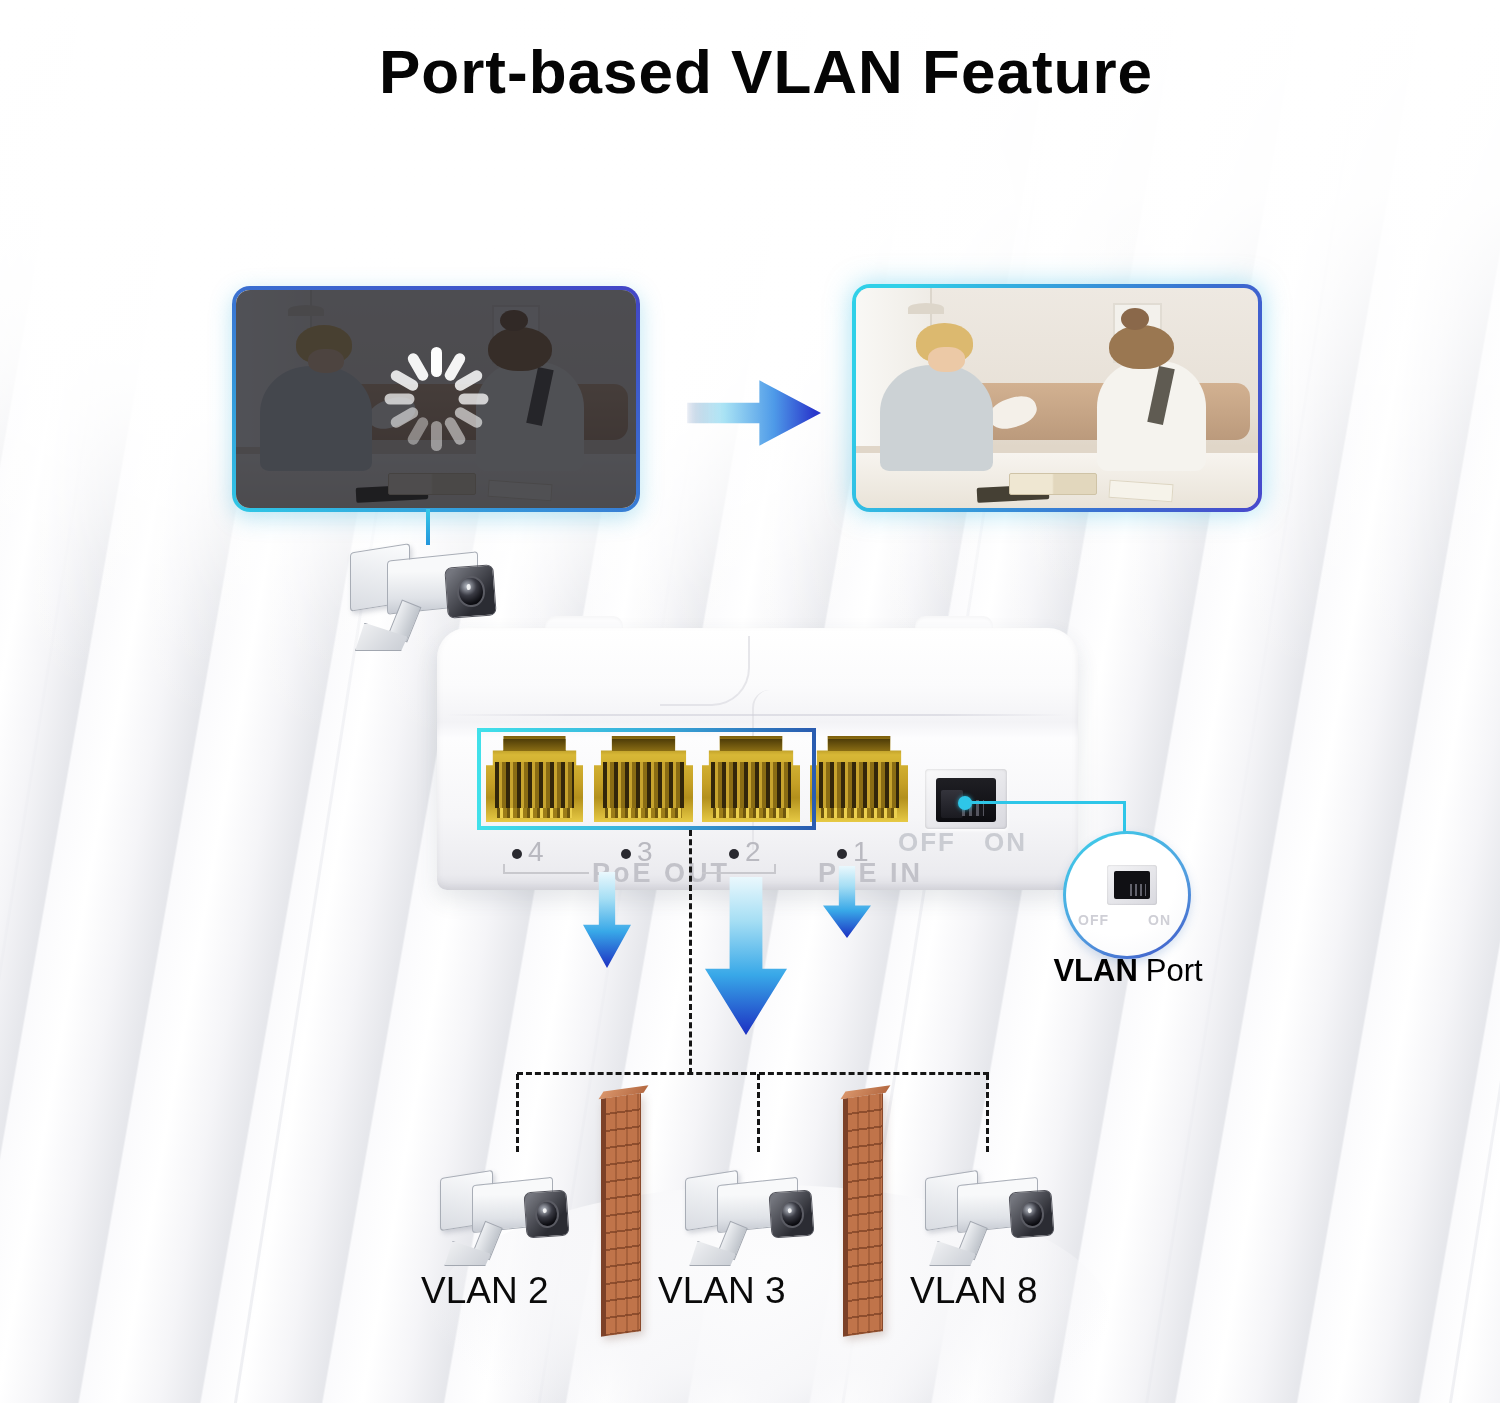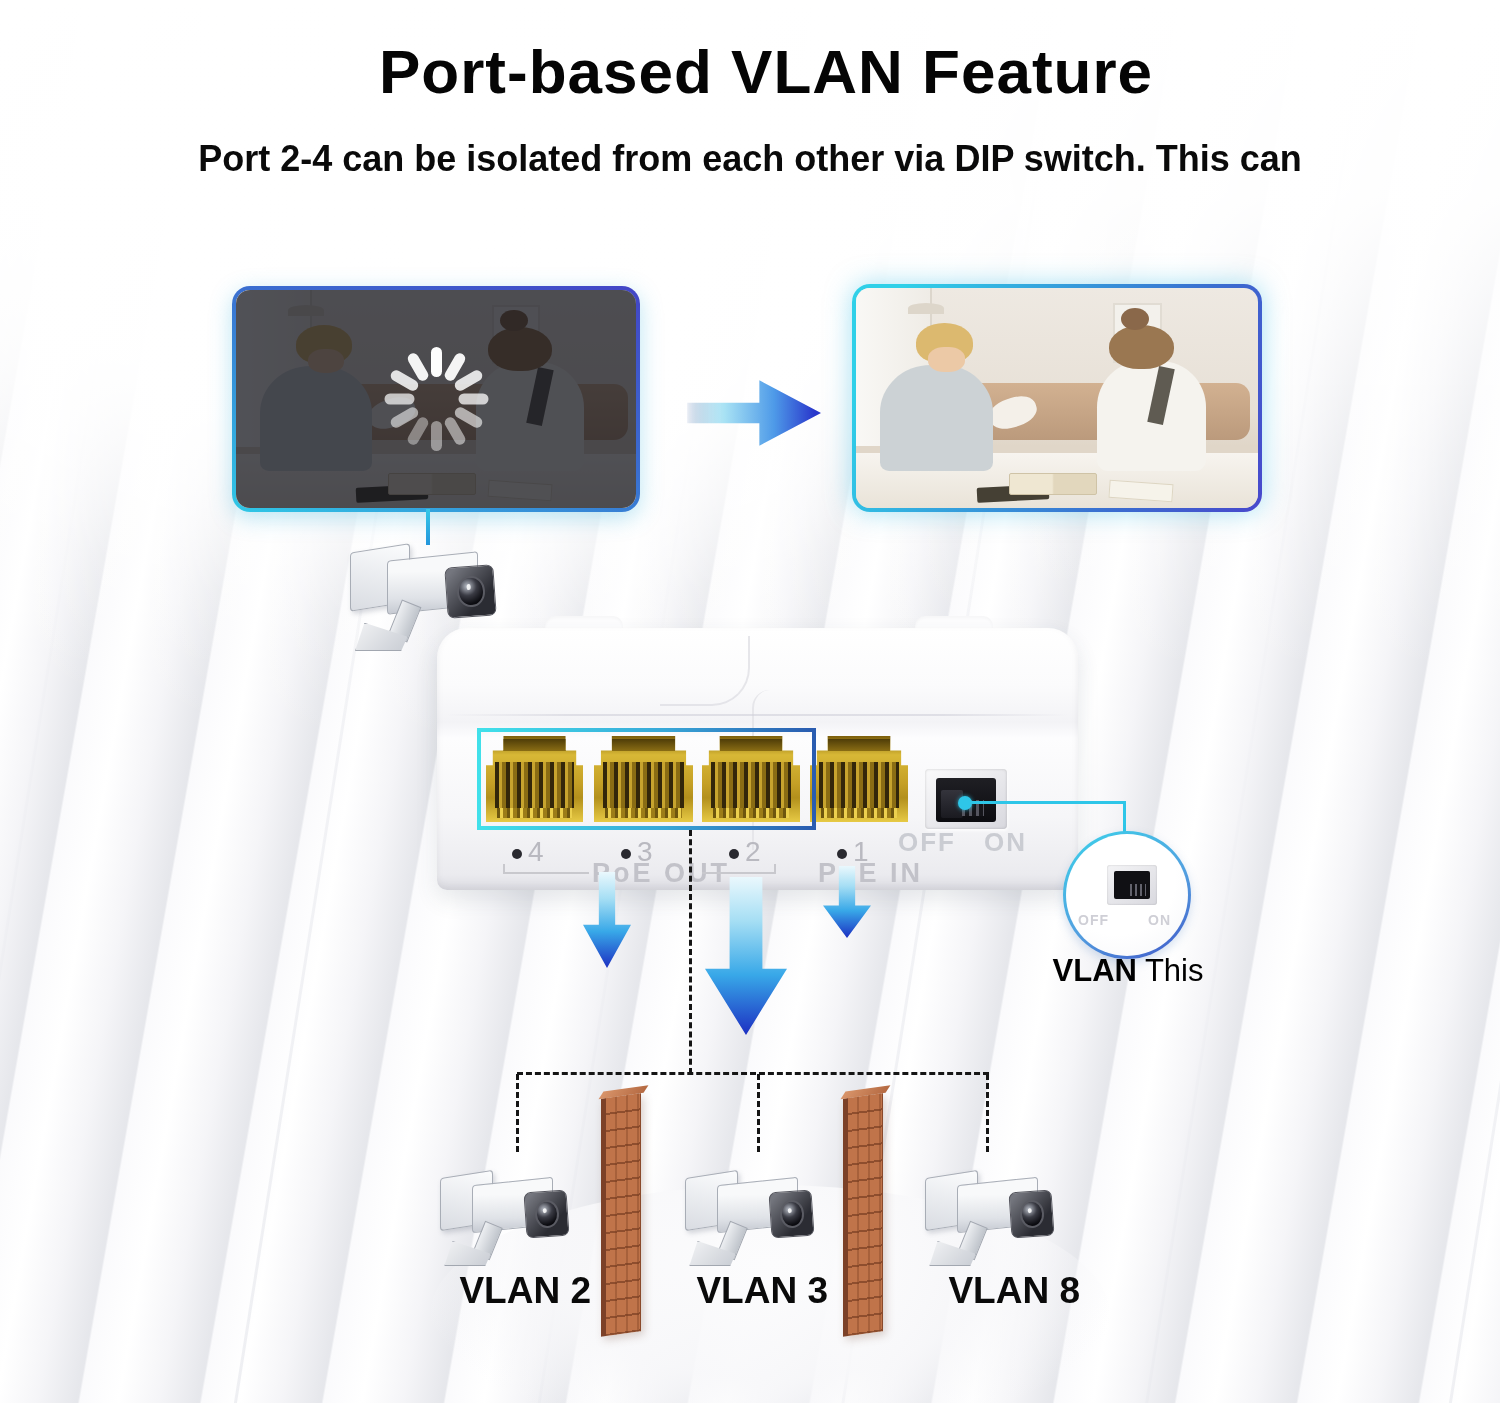--- a/index.html
+++ b/index.html
@@ -235,36 +235,35 @@
     background:
       repeating-linear-gradient(90deg, rgba(120,60,30,.0) 0 9px, rgba(120,60,30,.35) 9px 11px),
       repeating-linear-gradient(180deg, #c0744a 0 15px, #8e4e2e 15px 17px);
     border-left:5px solid #7c4128; border-right:1px solid #8a4a2c;
     box-shadow:3px 4px 8px rgba(120,80,60,.25); }
   .wall::before { content:""; position:absolute; left:-5px; top:-7px; width:45px; height:7px;
     background:linear-gradient(90deg,#d8946a,#b56a42); transform:skewX(-35deg); }
   .wall-1 { left:601px; top:1096px; }
   .wall-2 { left:843px; top:1096px; }
   
-  .vlan-label { position:absolute; top:1270px; width:170px; text-align:right;
-    font-size:37px; font-weight:700; color:#0a0a0a; }
+  .vlan-label { position:absolute; top:1270px; width:170px; text-align:left;
+    font-size:37px; font-weight:400; color:#0a0a0a; }
   .vl-2 { left:421px; }
   .vl-3 { left:658px; }
   .vl-4 { left:910px; }
 </style>
 </head>
 <body>
 
 <div id="canvas">
   <div class="bg-stripes"></div>
   <div class="bg-blob"></div>
   <div class="bg-fade-top"></div>
 
   <div class="title">Port-based VLAN Feature</div>
-  <div class="subtitle l1">Port 2-4 can be isolated from each other via DIP switch. This can</div>
 
   <div class="photo photo-1">
     <div class="photo-inner">
       <div class="scene">
         <div class="sc-window"></div>
           <div class="sc-lamp"></div>
           <div class="sc-frame"></div>
         <div class="sc-sofa"></div>
           <div class="sc-pillow"></div>
           <div class="sc-table"></div>
@@ -392,21 +391,21 @@
   <div class="callout">
     <div class="callout-inner">
       <div class="mini-frame"></div>
       <div class="mini-body"></div>
       <div class="mini-ridges"></div>
       <div class="mini-onoff" style="left:12px;">OFF</div>
       <div class="mini-onoff" style="left:82px;">ON</div>
     </div>
   </div>
   <div class="callout-caption">
-    <span class="b">VLAN</span><span class="n">This</span>
+    <span class="b">VLAN</span><span class="n">Port</span>
   </div>
 
   <div class="arrow-down arrow-a"></div>
   <div class="arrow-down arrow-b"></div>
   <div class="arrow-down arrow-c"></div>
 
   <div class="dash-v dash-center"></div>
   <div class="dash-h dash-bus"></div>
   <div class="dash-v dash-d1"></div>
   <div class="dash-v dash-d2"></div>

